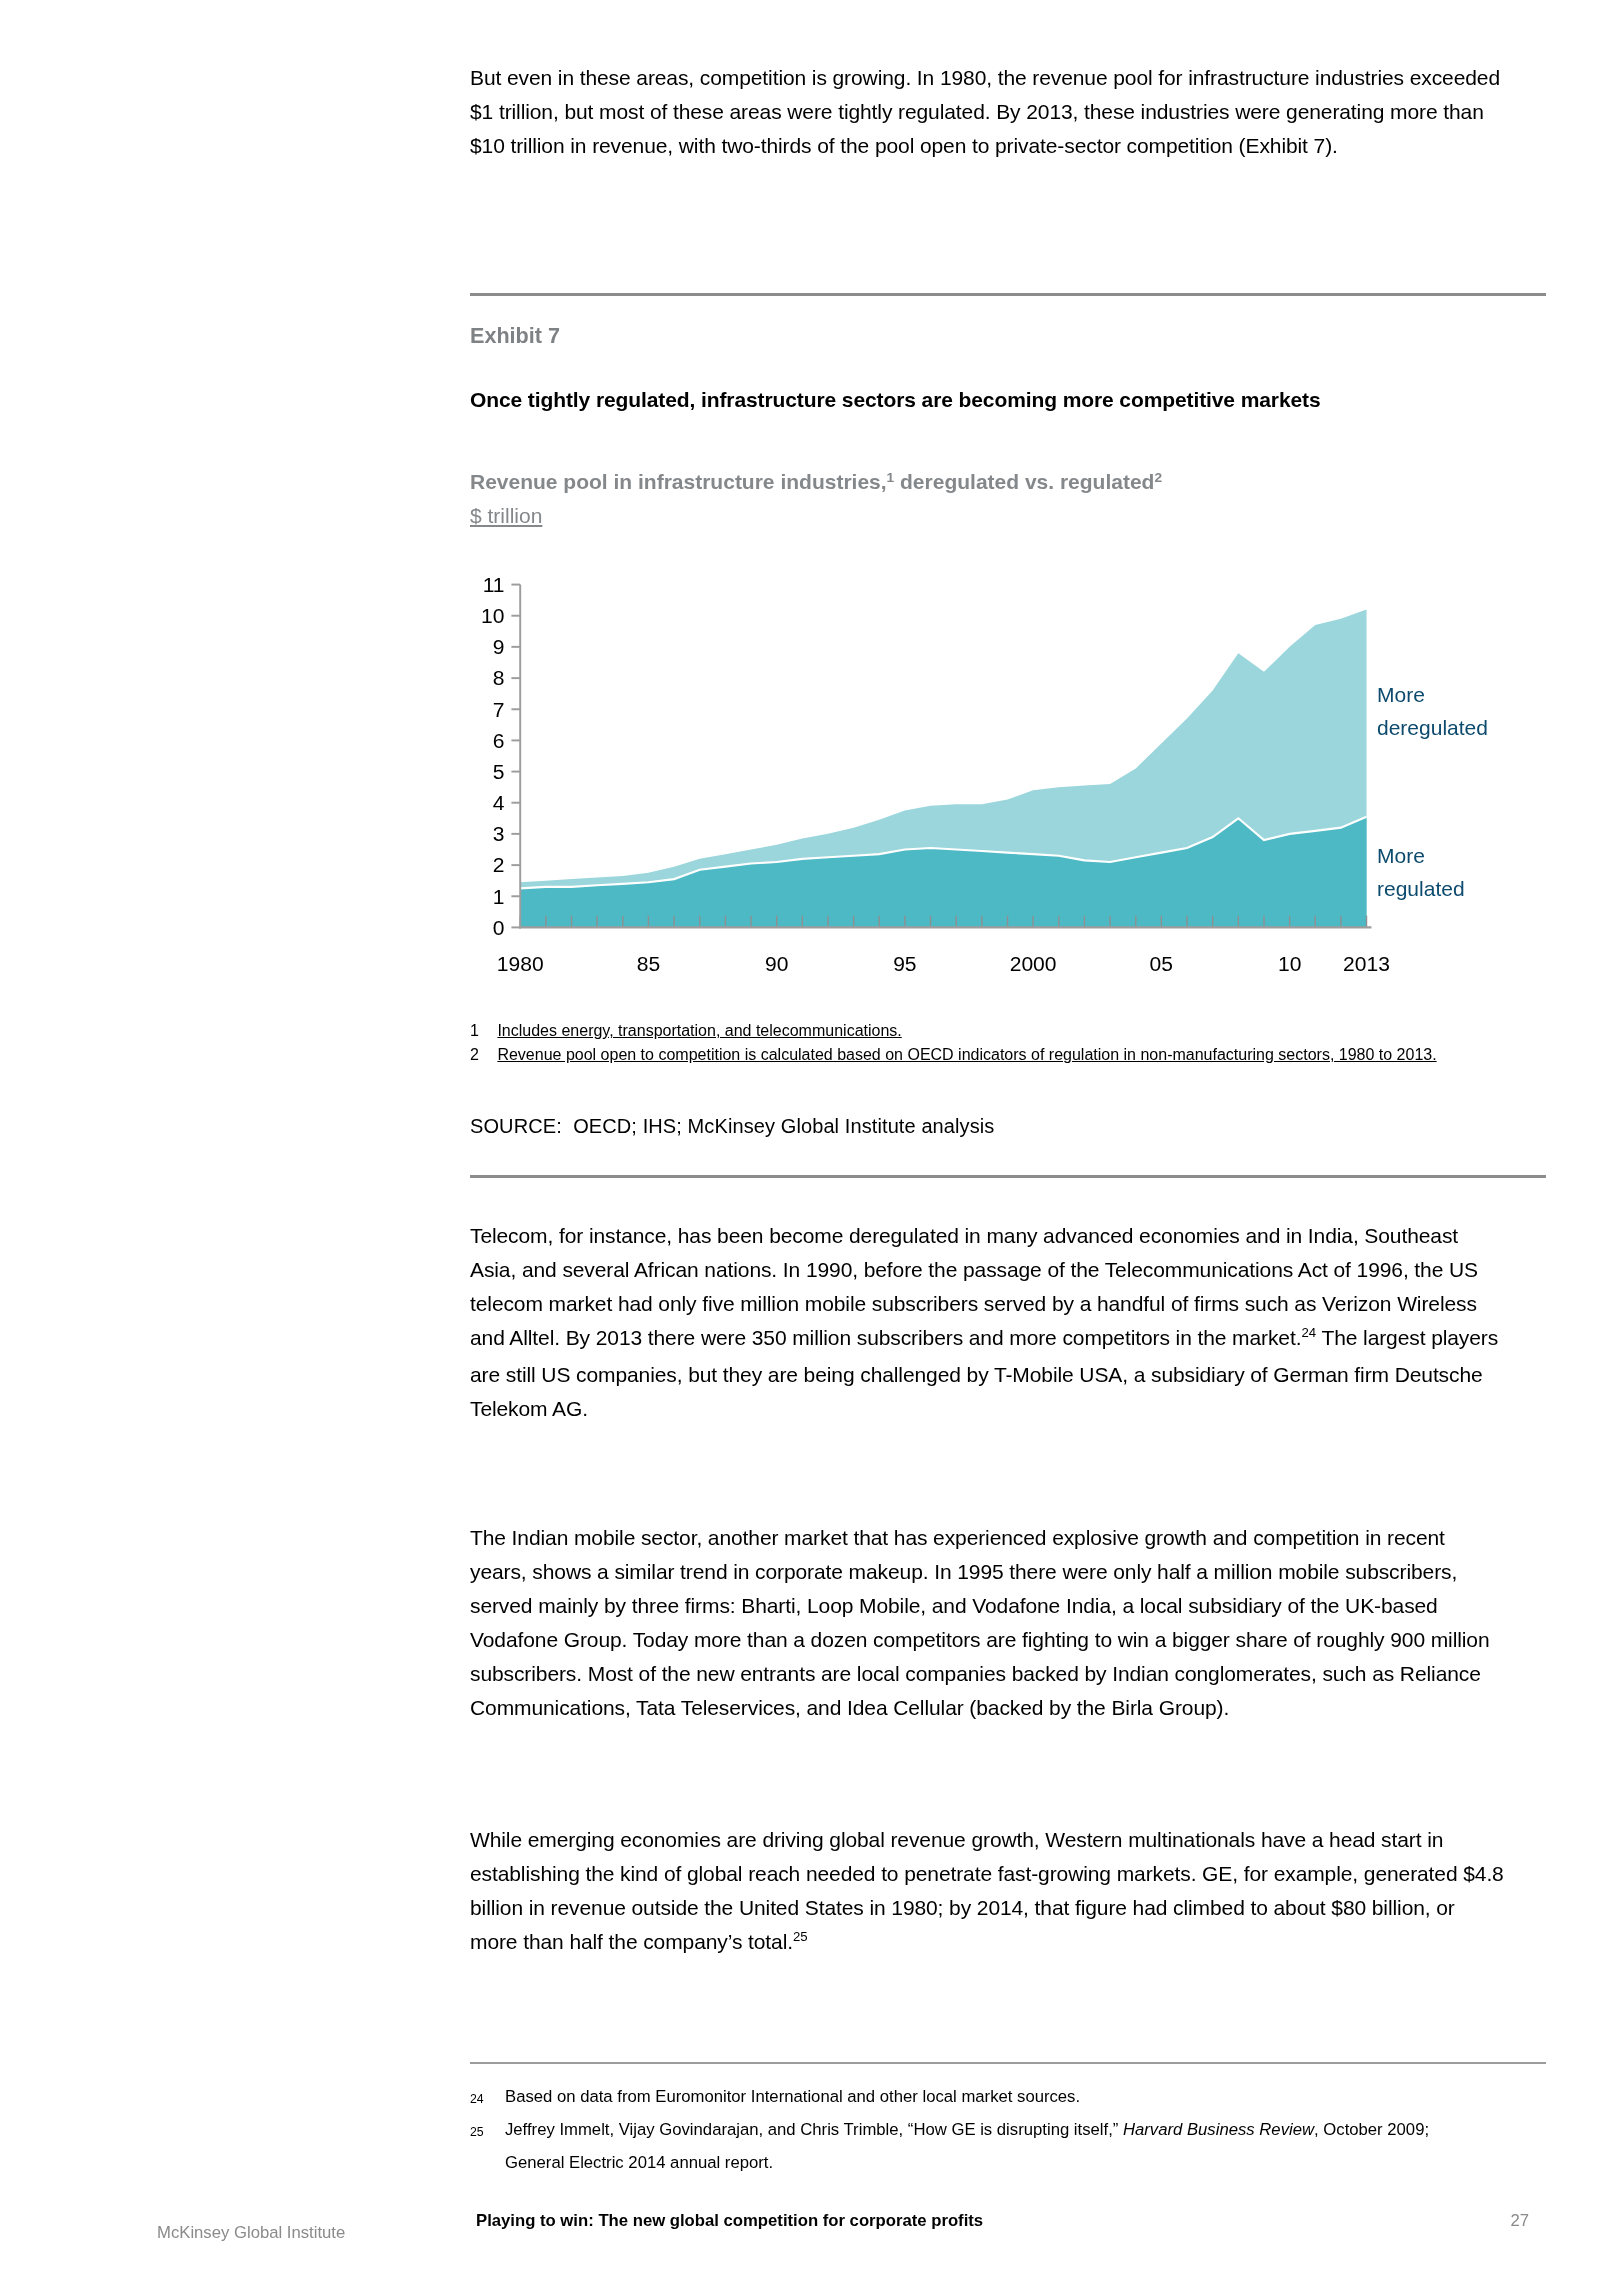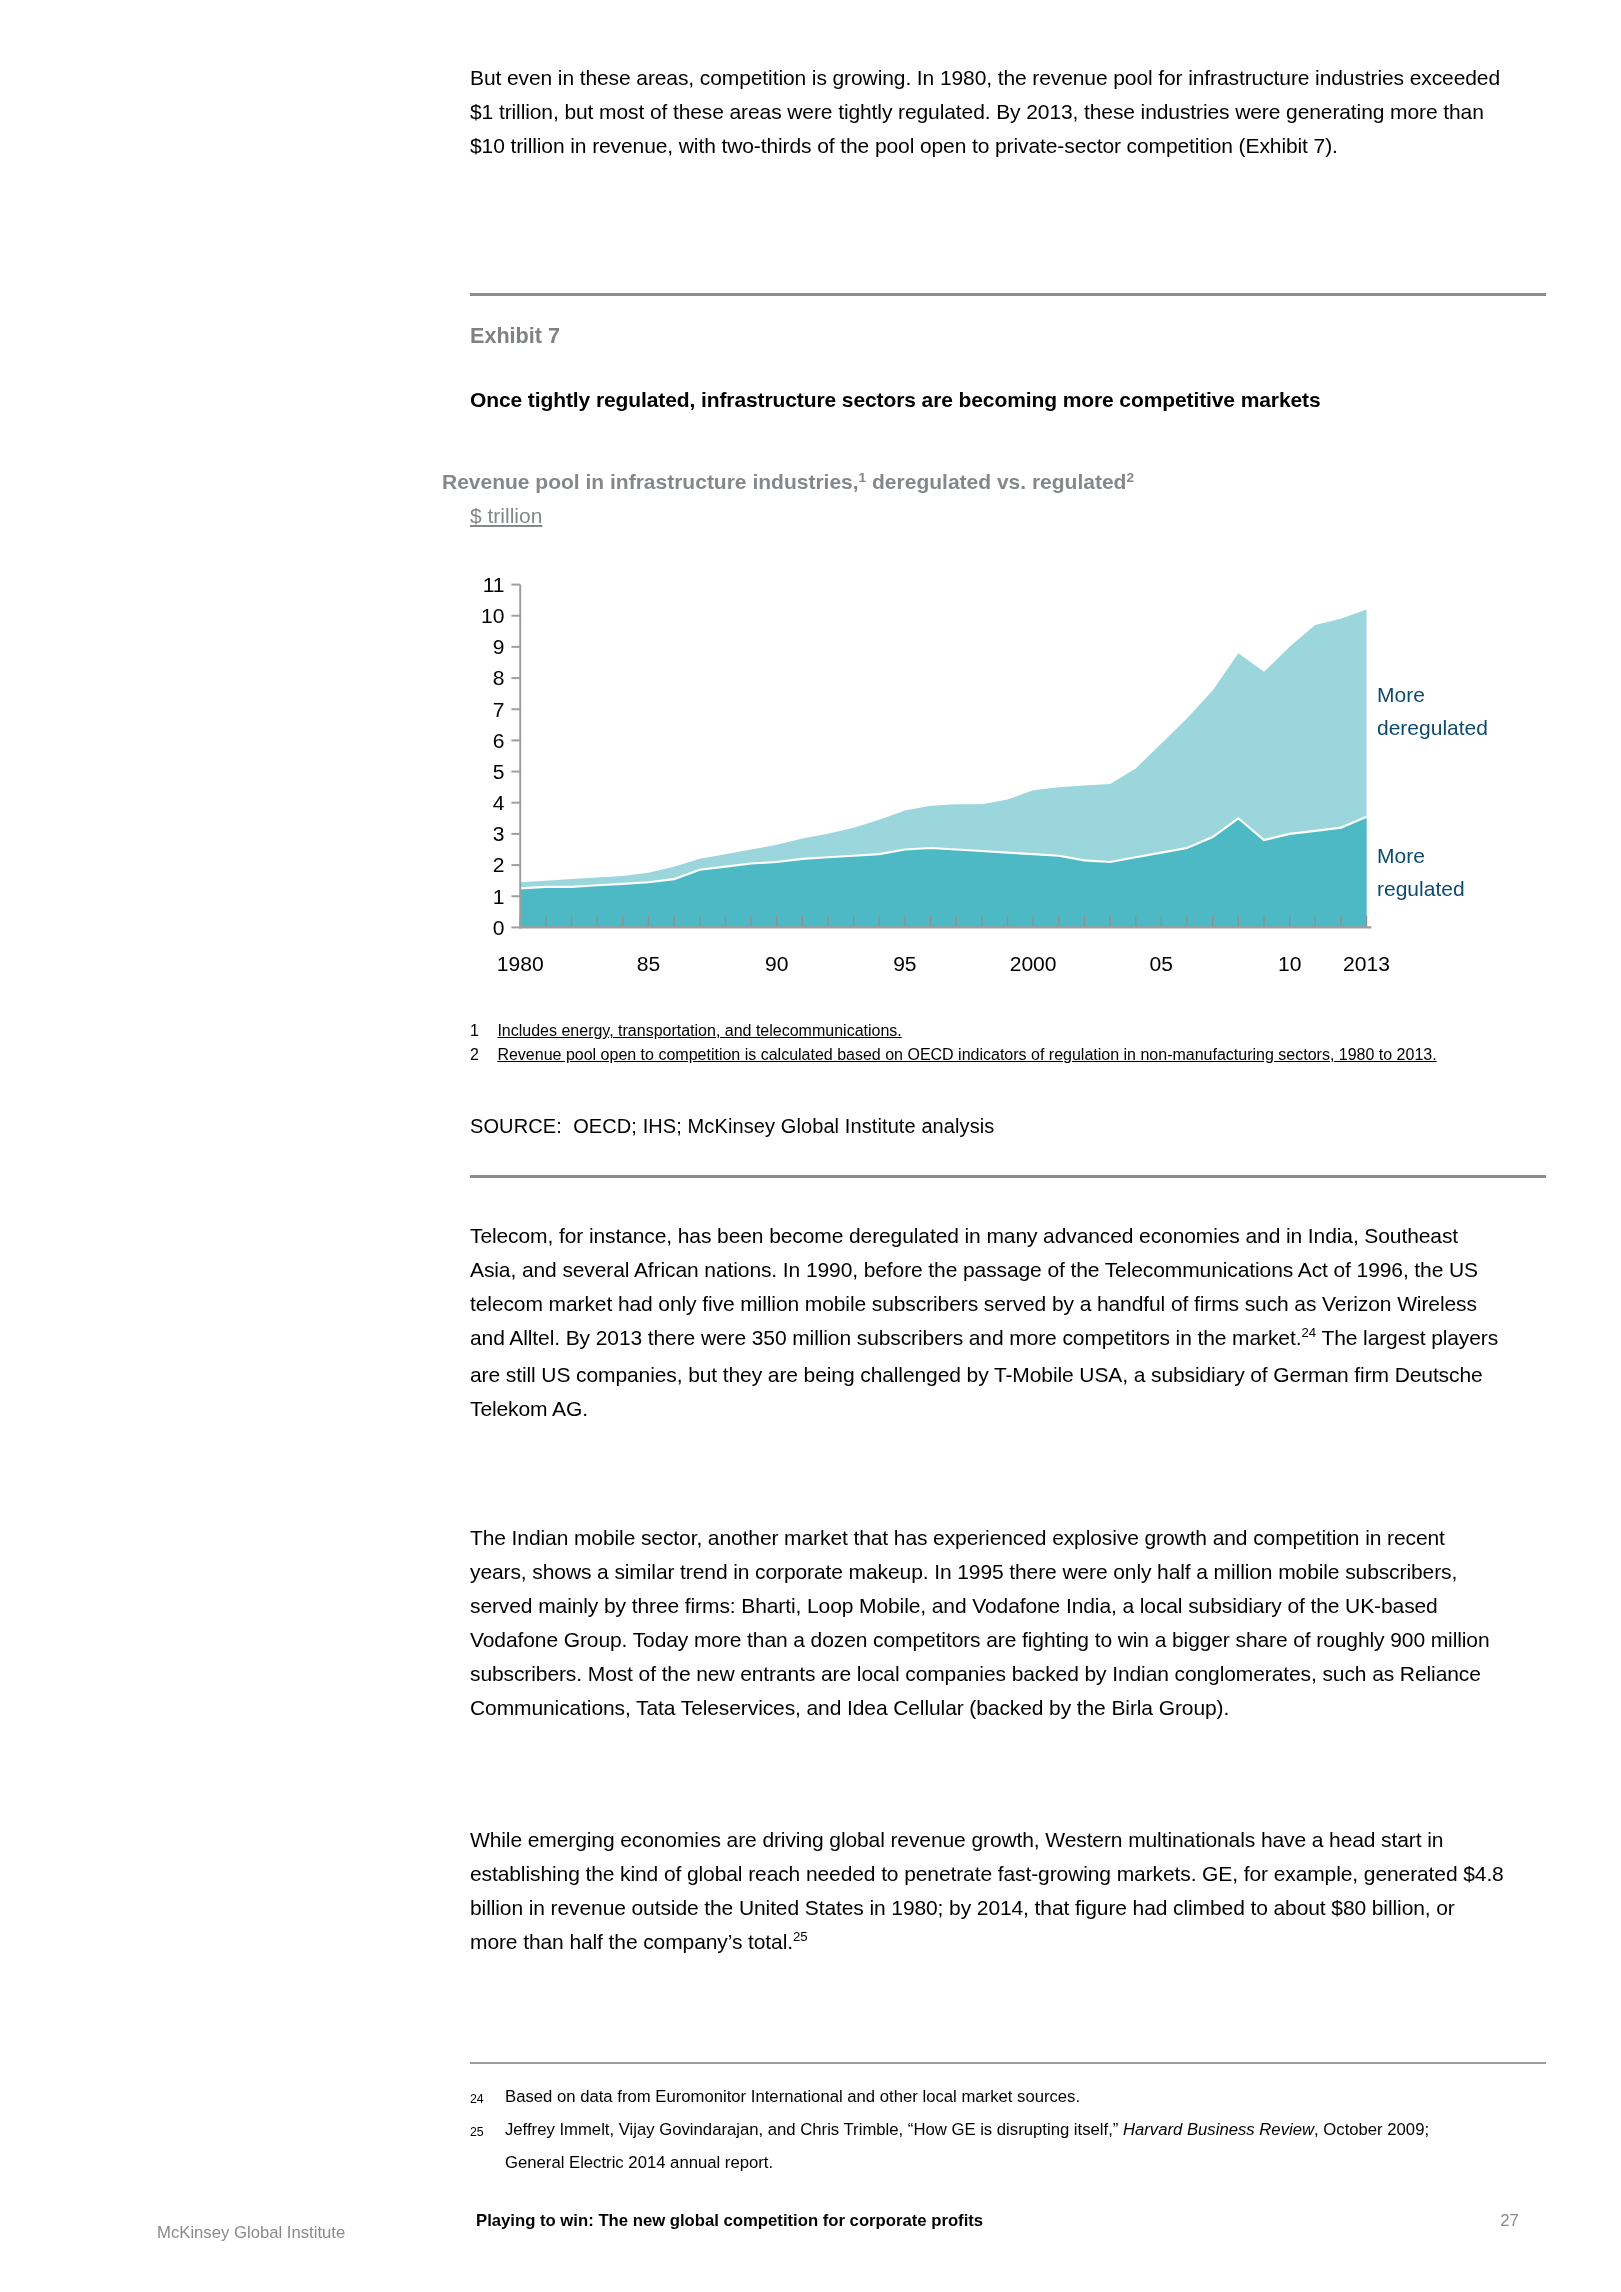--- a/index.html
+++ b/index.html
@@ -35,21 +35,21 @@
 <body>
 
 <p class="abs body-text" style="left:470px;top:61px;">But even in these areas, competition is growing. In 1980, the revenue pool for infrastructure industries exceeded $1 trillion, but most of these areas were tightly regulated. By 2013, these industries were generating more than $10 trillion in revenue, with two-thirds of the pool open to private-sector competition (Exhibit 7).</p>
 
 <div class="abs rule" style="left:470px;top:293px;"></div>
 
 <div class="abs exhibit-label" style="left:470px;top:323px;">Exhibit 7</div>
 
 <div class="abs exhibit-title" style="left:470px;top:388px;">Once tightly regulated, infrastructure sectors are becoming more competitive markets</div>
 
-<div class="abs chart-subtitle" style="left:442px;top:470px;">
+<div class="abs chart-subtitle" style="left:470px;top:470px;">
   <span>Revenue pool in infrastructure industries,</span><span class="sup">1</span><span> deregulated vs. regulated</span><span class="sup">2</span>
 </div>
 
 <div class="abs chart-unit" style="left:470px;top:504px;">$ trillion</div>
 
 <svg class="abs" style="left:470px;top:564px;" width="1078" height="431" viewBox="0 0 1100 440">
     <polygon points="51.0,324.9 77.2,323.3 103.4,321.7 129.5,320.1 155.7,318.5 181.9,315.3 208.1,309.0 234.3,301.0 260.5,296.2 286.6,291.5 312.8,286.7 339.0,280.3 365.2,275.5 391.4,269.2 417.5,261.2 443.7,251.7 469.9,246.9 496.1,245.3 522.3,245.3 548.5,240.5 574.6,231.0 600.8,227.8 627.0,226.2 653.2,224.6 679.4,208.7 705.5,183.3 731.7,157.8 757.9,129.2 784.1,91.0 810.3,110.1 836.5,84.6 862.6,62.4 888.8,56.0 915.0,46.5 915,371 51,371" fill="#9ad6db"></polygon>
     <polygon points="51.0,331.2 77.2,329.6 103.4,329.6 129.5,328.0 155.7,326.5 181.9,324.9 208.1,321.7 234.3,312.1 260.5,309.0 286.6,305.8 312.8,304.2 339.0,301.0 365.2,299.4 391.4,297.8 417.5,296.2 443.7,291.5 469.9,289.9 496.1,291.5 522.3,293.0 548.5,294.6 574.6,296.2 600.8,297.8 627.0,302.6 653.2,304.2 679.4,299.4 705.5,294.6 731.7,289.9 757.9,278.7 784.1,259.6 810.3,281.9 836.5,275.5 862.6,272.4 888.8,269.2 915.0,258.0 915,371 51,371" fill="#4db9c5"></polygon>
     <polyline points="51.0,331.2 77.2,329.6 103.4,329.6 129.5,328.0 155.7,326.5 181.9,324.9 208.1,321.7 234.3,312.1 260.5,309.0 286.6,305.8 312.8,304.2 339.0,301.0 365.2,299.4 391.4,297.8 417.5,296.2 443.7,291.5 469.9,289.9 496.1,291.5 522.3,293.0 548.5,294.6 574.6,296.2 600.8,297.8 627.0,302.6 653.2,304.2 679.4,299.4 705.5,294.6 731.7,289.9 757.9,278.7 784.1,259.6 810.3,281.9 836.5,275.5 862.6,272.4 888.8,269.2 915.0,258.0" fill="none" stroke="#ffffff" stroke-width="2.2"></polyline>
     <line x1="51.0" y1="359" x2="51.0" y2="371" stroke="#8f8f8f" stroke-width="1.4"></line>
@@ -163,14 +163,14 @@
 </div>
 <div class="abs bfn" style="left:470px;top:2113px;">
   <div class="bfn-num">25</div>
   <div class="bfn-txt">
     <span>Jeffrey Immelt, Vijay Govindarajan, and Chris Trimble, “How GE is disrupting itself,” </span><i>Harvard Business Review</i><span>, October 2009; General Electric 2014 annual report.</span>
   </div>
 </div>
 
 <div class="abs footer-brand" style="left:157px;top:2211px;margin-top:12px;">McKinsey Global Institute</div>
 <div class="abs footer-title" style="left:476px;top:2211px;">Playing to win: The new global competition for corporate profits</div>
-<div class="abs footer-page" style="left:1490px;top:2211px;width:39px;text-align:center;">27</div>
+<div class="abs footer-page" style="left:1490px;top:2211px;width:39px;text-align:right;">27</div>
 
 
 </body></html>

